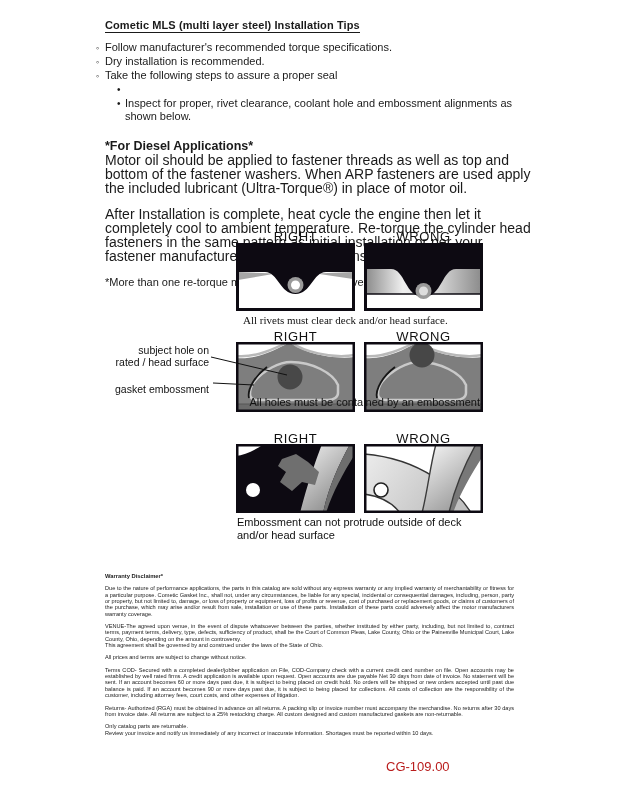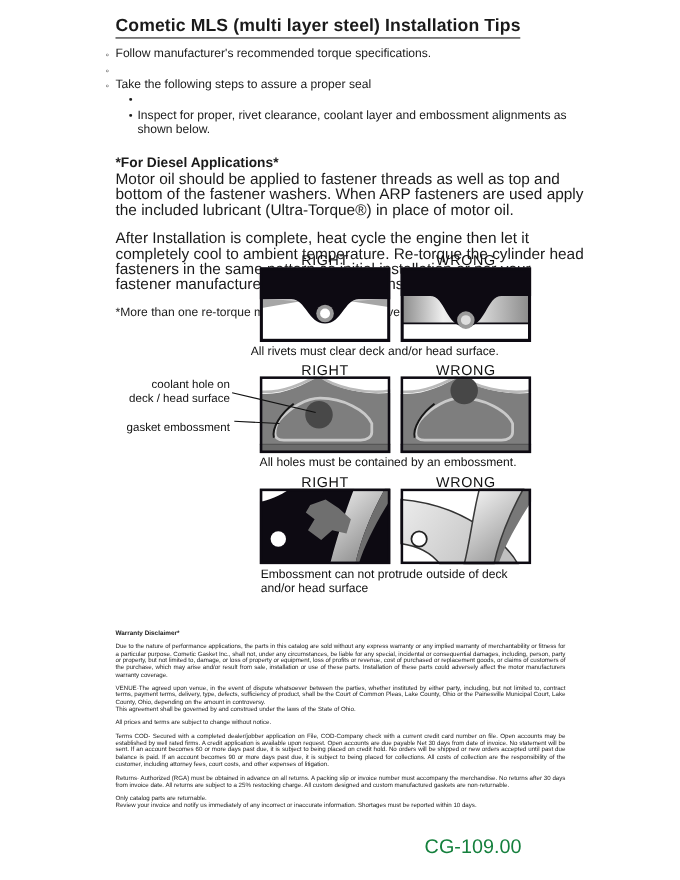--- a/index.html
+++ b/index.html
@@ -3,21 +3,21 @@
 <meta charset="utf-8">
 <style>
   html,body{margin:0;padding:0;}
   body{
     width:618px;height:800px;position:relative;background:#ffffff;
     font-family:"Liberation Sans","DejaVu Sans",sans-serif;color:#1a1a1a;
     overflow:hidden;
   }
   .content{position:absolute;left:105px;top:15px;width:426px;}
   .doc-title{
-    font-size:16px;font-weight:bold;display:inline-block;
+    font-size:11px;font-weight:bold;display:inline-block;
     border-bottom:1.6px solid #1a1a1a;padding-bottom:1px;margin:0 0 8px 0;
     letter-spacing:0.1px;
   }
   .bullet{display:flex;margin-left:-9px;font-size:11px;line-height:13.8px;}
   .bullet .mk{width:9px;flex:0 0 9px;font-size:9px;line-height:14px;}
   .subbullet{display:flex;margin-left:12px;font-size:11px;line-height:13.6px;}
   .subbullet .mk{width:8px;flex:0 0 8px;font-size:10px;line-height:13.6px;}
   .sec-heading{font-size:12.5px;font-weight:bold;margin:15px 0 0 0;}
   .para{font-size:14px;line-height:14px;margin:0 0 12px 0;}
   .note{font-size:11px;line-height:14px;margin:2px 0 0 0;}
@@ -28,45 +28,46 @@
   .panel{position:absolute;width:119px;}
   .panel svg{display:block;width:119px;}
   .caption{position:absolute;font-size:11px;line-height:13px;color:#111;}
   .ann{position:absolute;text-align:right;font-size:10.5px;line-height:11.8px;color:#111;width:209px;left:0;}
   .leaders{position:absolute;left:0;top:0;pointer-events:none;}
 
   .fineprint{position:absolute;left:105px;top:573px;width:409px;font-size:5.6px;line-height:6.35px;color:#222;}
   .fineprint .fp-head{font-weight:bold;margin:0 0 6px 0;font-size:5.8px;}
   .fineprint p{margin:0 0 6px 0;text-align:justify;}
   .fineprint .nogap{margin:0;}
-  .pagenum{position:absolute;left:386px;top:759px;font-size:18px;color:#15803d;}
+  .pagenum{position:absolute;left:386px;top:759px;font-size:13px;color:#b91c1c;}
 </style>
 </head>
 <body>
 
 <div class="content">
   <h1 class="doc-title">Cometic MLS (multi layer steel) Installation Tips</h1>
 
   <div class="bullet">
     <span class="mk">◦</span>
     <span>Follow manufacturer's recommended torque specifications.</span>
   </div>
   <div class="bullet">
     <span class="mk">◦</span>
+    <span>Dry installation is recommended.</span>
   </div>
   <div class="bullet">
     <span class="mk">◦</span>
     <span>Take the following steps to assure a proper seal</span>
   </div>
   <div class="subbullet">
     <span class="mk">•</span>
   </div>
   <div class="subbullet">
     <span class="mk">•</span>
-    <span>Inspect for proper, rivet clearance, coolant layer and embossment alignments as shown below.</span>
+    <span>Inspect for proper, rivet clearance, coolant hole and embossment alignments as shown below.</span>
   </div>
 
   <div class="sec-heading">*For Diesel Applications*</div>
   <p class="para">Motor oil should be applied to fastener threads as well as top and bottom of the fastener washers. When ARP fasteners are used apply the included lubricant (Ultra-Torque®) in place of motor oil.</p>
   <p class="para">After Installation is complete, heat cycle the engine then let it completely cool to ambient temperature. Re-torque the cylinder head fasteners in the same pattern as initial installation or per your fastener manufacturer's recommendations.</p>
   <p class="note">*More than one re-torque may be required to achieve proper fastener stretch*</p>
 </div>
 
 <div class="diagrams">
 
@@ -96,28 +97,28 @@
       </defs>
       <rect width="119" height="68" fill="#ffffff"></rect>
       <rect x="2" y="26" width="115" height="25" fill="url(#r1g)"></rect>
       <line x1="2" y1="51" x2="117" y2="51" stroke="#0d0a12" stroke-width="1.5"></line>
       <path d="M0,0 H119 V26 H92 C78,26 78,54 59.5,54 C41,54 41,26 27,26 H0 Z" fill="#0d0a12"></path>
       <circle cx="59.5" cy="48" r="8" fill="#9a9a9a"></circle>
       <circle cx="59.5" cy="48" r="4.5" fill="#dddddd"></circle>
       <rect x="1.5" y="1.5" width="116" height="65" fill="none" stroke="#0d0a12" stroke-width="3"></rect>
     </svg>
   </div>
-  <div class="caption" style="left:228px;top:314px;">All rivets must clear deck and/or head surface.</div>
+  <div class="caption" style="left:243px;top:314px;font-family:Liberation Serif, serif;">All rivets must clear deck and/or head surface.</div>
 
   <div class="dlabel" style="left:236px;top:329px;">RIGHT</div>
   <div class="dlabel" style="left:364px;top:329px;">WRONG</div>
 
   <div class="ann" style="top:345px;">
-    <div>coolant hole on</div>
-    <div>deck / head surface</div>
+    <div>subject hole on</div>
+    <div>rated / head surface</div>
   </div>
   <div class="ann" style="top:384px;">
     <div>gasket embossment</div>
   </div>
 
   <div class="panel" style="left:236px;top:342px;">
     <svg viewBox="0 0 119 70" width="119" height="70">
       <rect width="119" height="70" fill="#ffffff"></rect>
       <path d="M0,16 C20,18 40,8 52,1 L55,1 C66,10 95,18 119,15 L119,70 L0,70 Z" fill="#7e7e7e"></path>
       <path d="M0,14 C20,16 40,6 52,0" stroke="#b9b9b9" stroke-width="2.4" fill="none"></path>
@@ -137,21 +138,21 @@
       <path d="M0,14 C20,16 40,6 52,0" stroke="#b9b9b9" stroke-width="2.4" fill="none"></path>
       <path d="M55,0 C66,9 95,17 119,13" stroke="#b9b9b9" stroke-width="2.4" fill="none"></path>
       <rect x="0" y="62" width="119" height="8" fill="#6b6b6b"></rect>
       <line x1="0" y1="62" x2="119" y2="62" stroke="#565656" stroke-width="1"></line>
       <path d="M14,52 C14,47 15,44 18,40 C28,28 43,20 55,20 C76,20 97,31 102,43 L102,51 C102,55 98,58 92,58 L22,58 C17,58 14,56 14,52 Z" fill="none" stroke="#c9c9c9" stroke-width="2.5"></path>
       <path d="M13,56 C11,47 19,34 31,25" fill="none" stroke="#161616" stroke-width="1.8"></path>
       <circle cx="58" cy="13" r="12.5" fill="#474747"></circle>
       <rect x="1.25" y="1.25" width="116.5" height="67.5" fill="none" stroke="#0d0a12" stroke-width="2.5"></rect>
     </svg>
   </div>
-  <div class="caption" style="left:236px;top:415px;width:247px;text-align:left;">All holes must be contained by an embossment.</div>
+  <div class="caption" style="left:236px;top:396px;width:247px;text-align:right;">All holes must be contained by an embossment.</div>
 
   <svg class="leaders" width="618" height="800">
     <line x1="211" y1="357" x2="287" y2="375" stroke="#111111" stroke-width="1"></line>
     <line x1="213" y1="383" x2="254" y2="385" stroke="#111111" stroke-width="1"></line>
   </svg>
 
   <div class="dlabel" style="left:236px;top:431px;">RIGHT</div>
   <div class="dlabel" style="left:364px;top:431px;">WRONG</div>
 
   <div class="panel" style="left:236px;top:444px;">

